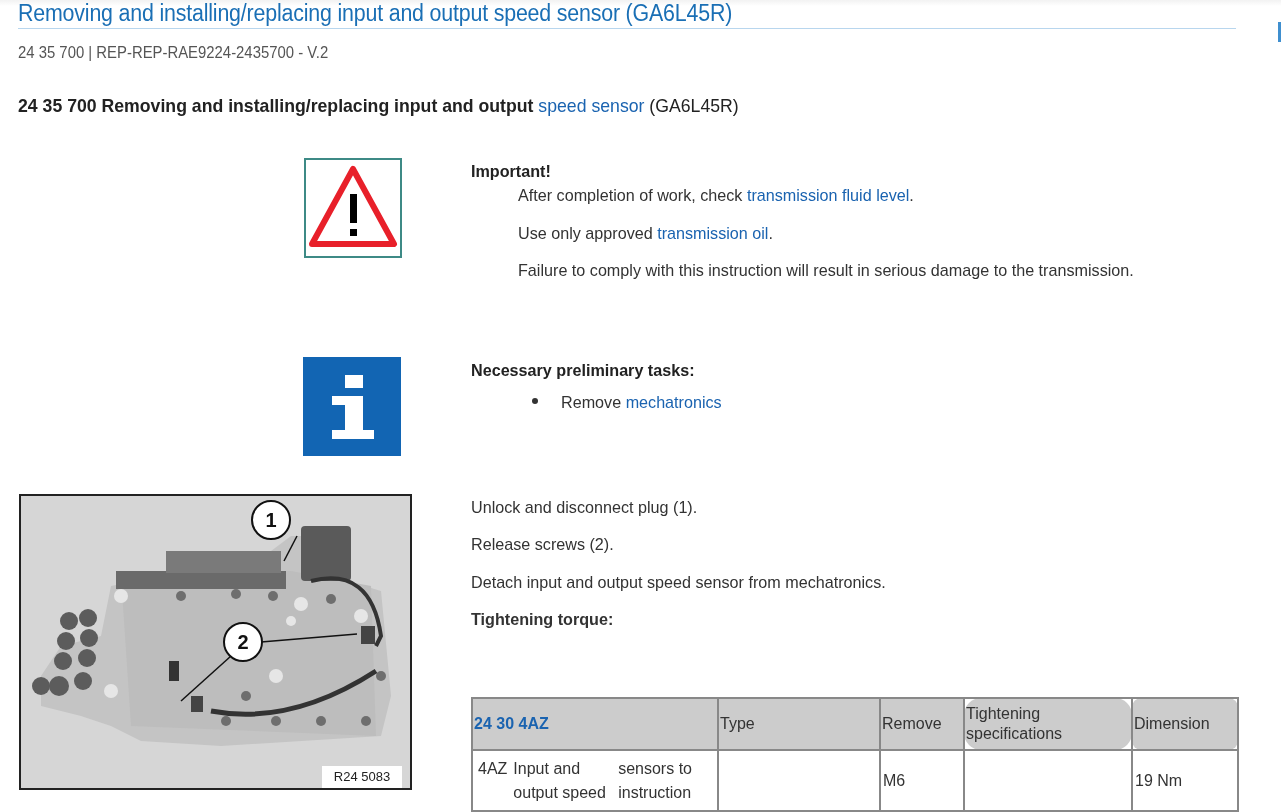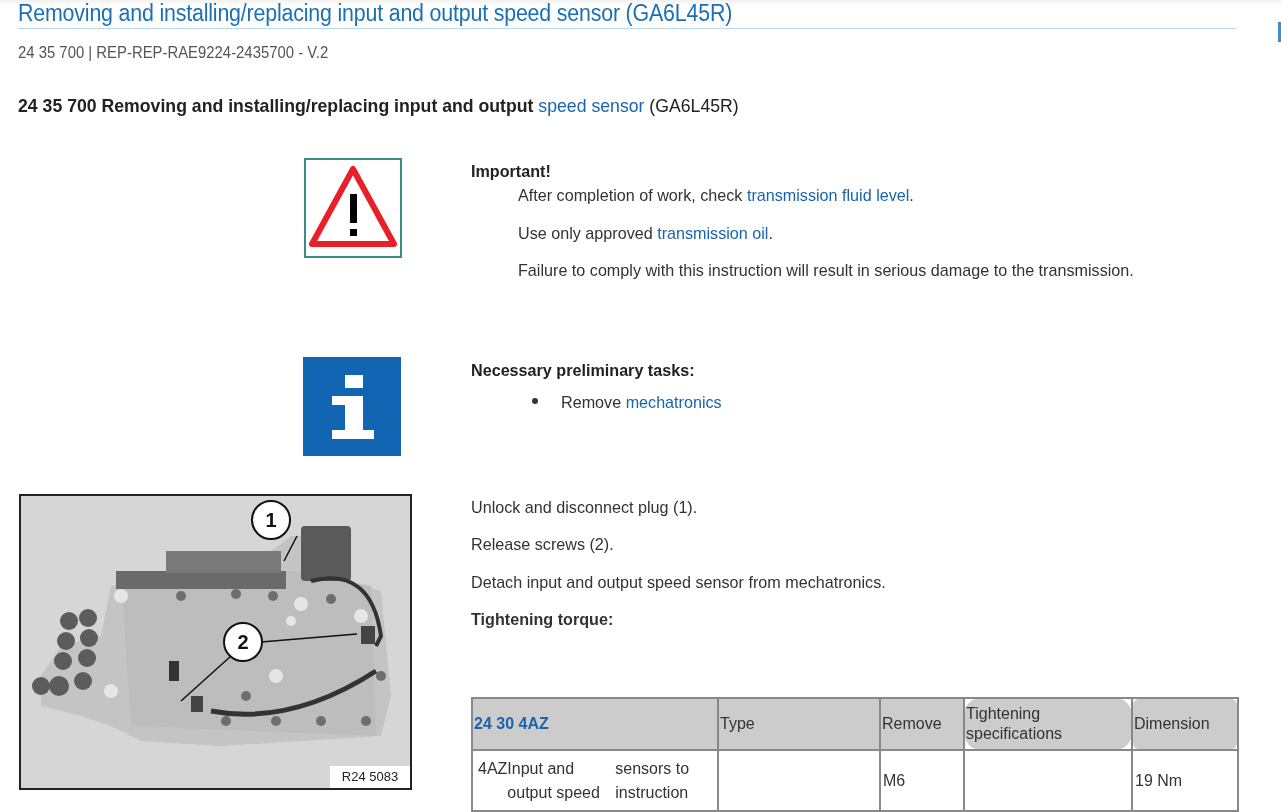--- a/index.html
+++ b/index.html
@@ -20,21 +20,21 @@
   .heading .normal { font-weight:normal; }
   .warn-icon { position:absolute; left:304px; top:158px; width:98px; height:100px;
                border:2px solid #3d8a86; box-sizing:border-box; background:#fff; }
   .info-icon { position:absolute; left:303px; top:357px; width:98px; height:99px; background:#1265b3; }
   .block { position:absolute; font-size:17px; color:#333; white-space:nowrap; }
   .bold { font-weight:bold; color:#222; }
   .p { position:absolute; font-size:17px; color:#333; white-space:nowrap; transform:scaleX(0.95); transform-origin:left top; }
   .bullet { position:absolute; left:532px; top:398px; width:6px; height:6px; border-radius:50%; background:#333; }
   .figure { position:absolute; left:19px; top:494px; width:393px; height:296px;
             border:2px solid #222; box-sizing:border-box; background:#d6d6d6; overflow:hidden; }
-  .fig-label { position:absolute; right:0; bottom:0; width:80px; height:22px; background:#fff;
+  .fig-label { position:absolute; right:8px; bottom:0; width:80px; height:22px; background:#fff;
                font-size:13px; color:#222; text-align:center; line-height:22px; }
   table.torque { position:absolute; left:471px; top:656px; border-collapse:collapse;
                  font-size:16px; color:#333;margin-top:41px; }
   table.torque th { background:#cccccc; font-weight:normal; text-align:left; vertical-align:middle;
                     border:2px solid #888; padding:0 1px; height:50px; line-height:20px; }
   table.torque td { border:2px solid #888; background:#fff; padding:0 2px; height:59px; vertical-align:middle; }
   th.code { font-weight:bold !important; }
 </style>
 </head>
 <body>
@@ -152,21 +152,21 @@
   <tbody>
       <tr>
     <th class="code link" style="width:242px;">24 30 4AZ</th>
     <th style="width:158px;">Type</th>
     <th style="width:80px;">Remove</th>
     <th style="width:164px;border-radius:17px;">Tightening specifications</th>
     <th style="width:102px;border-radius:9px;">Dimension</th>
   </tr>
   <tr>
     <td>
-      <div style="display:flex; line-height:24px;">
+      <div style="display:flex; line-height:24px;gap:6px;">
         <span style="width:44px; padding-left:3px;">4AZ</span>
         <span style="display:flex; flex-direction:row;">
           <span>Input and output speed</span>
           <span>sensors to instruction</span>
         </span>
       </div>
     </td>
     <td></td>
     <td>M6</td>
     <td></td>

